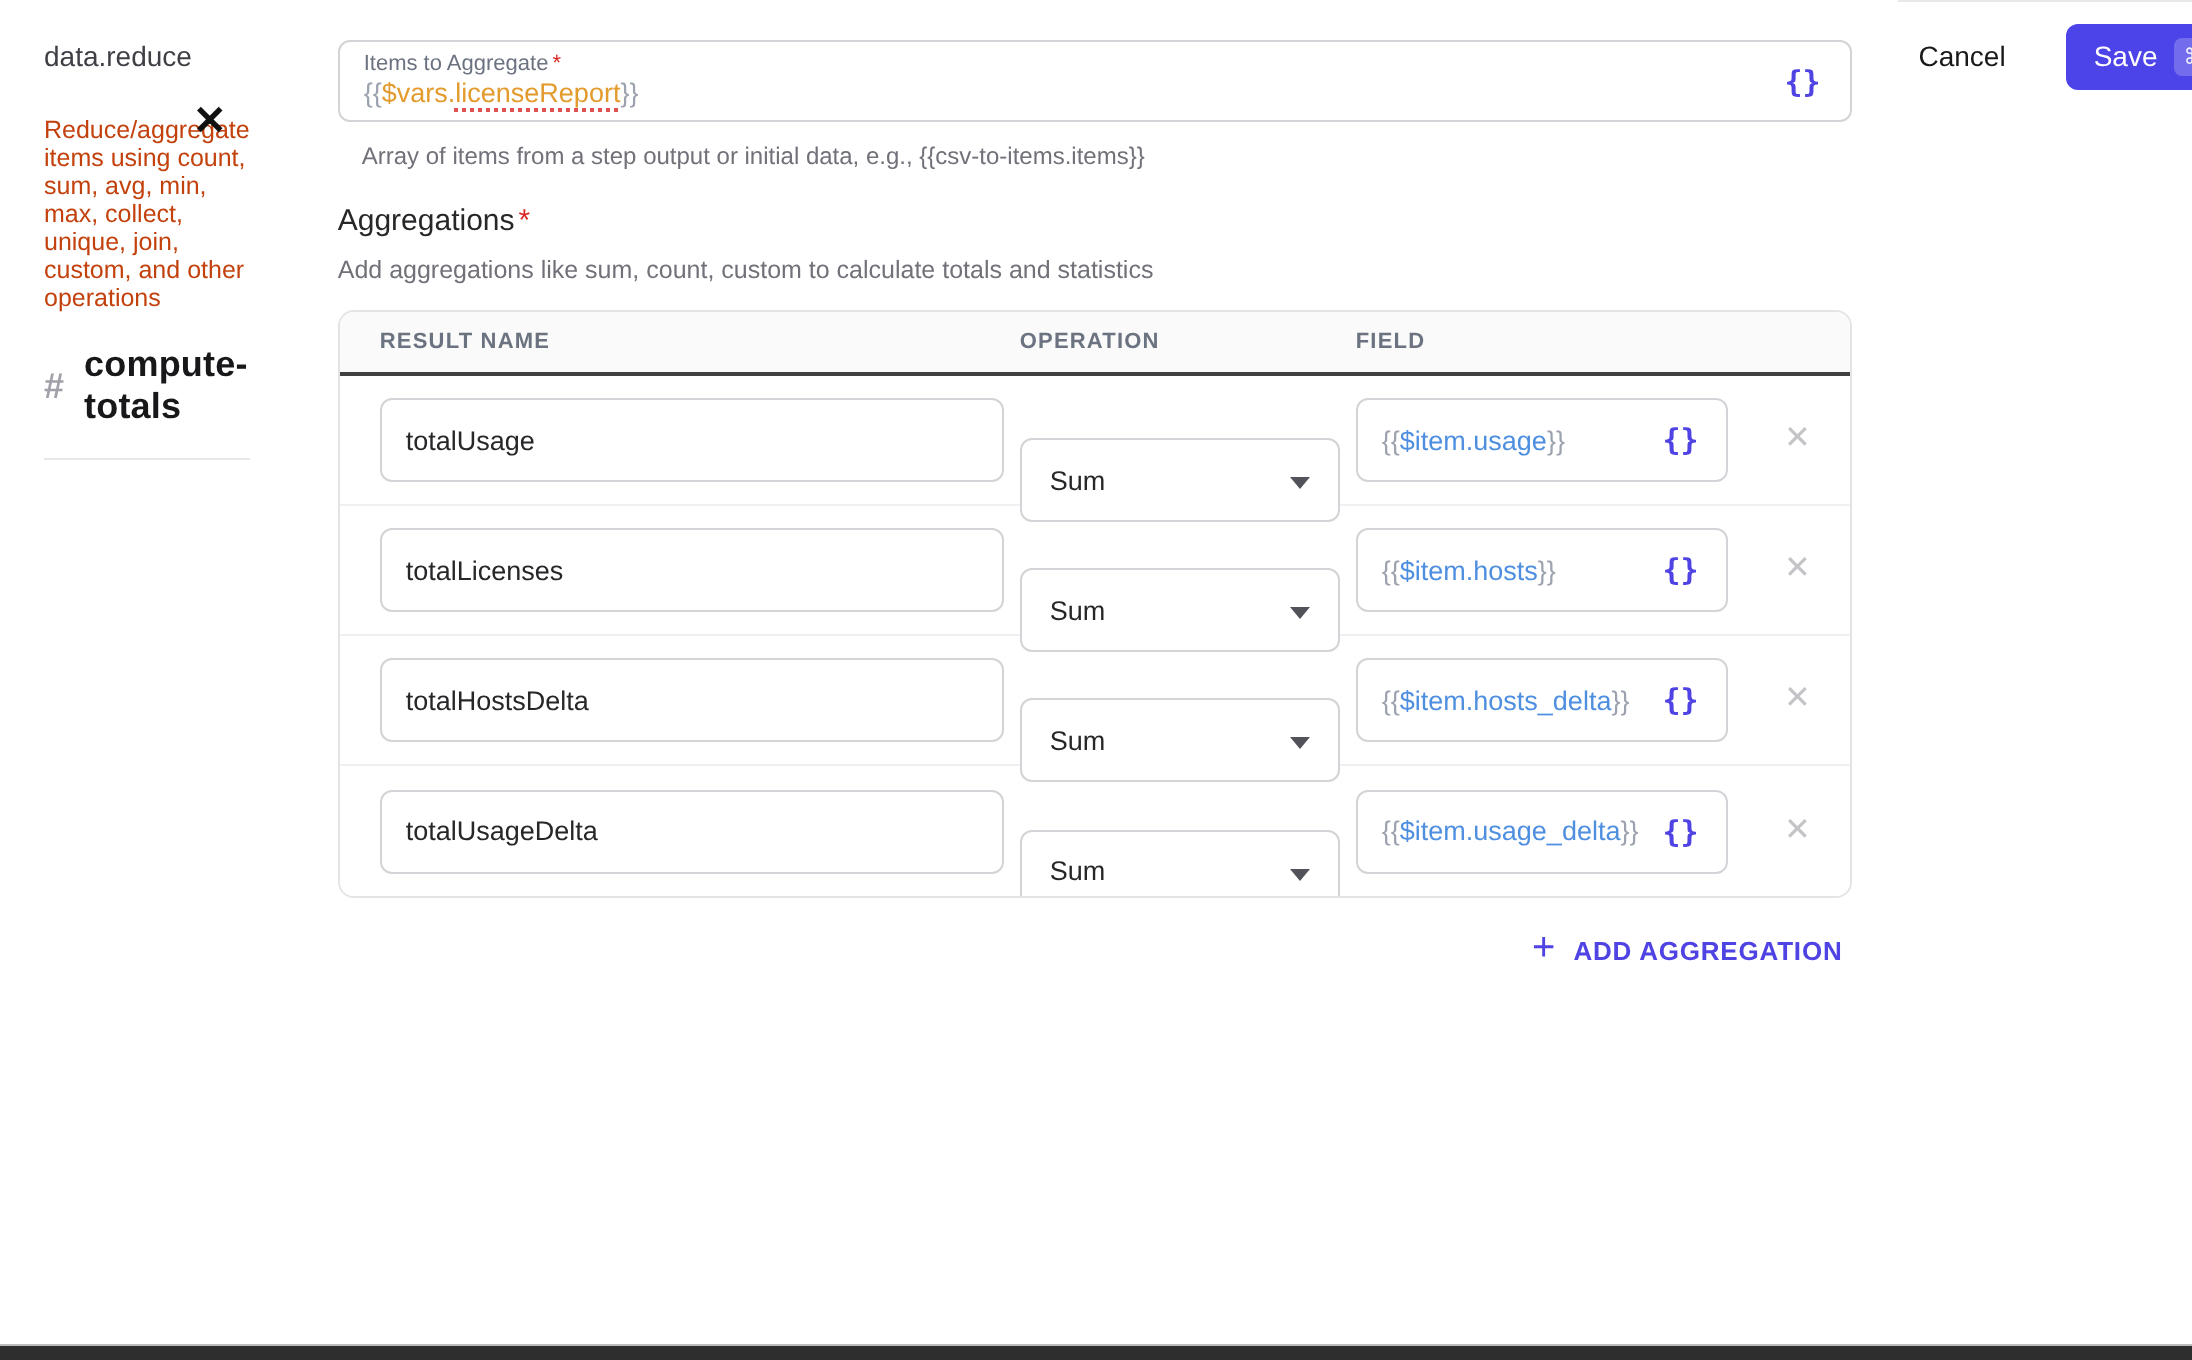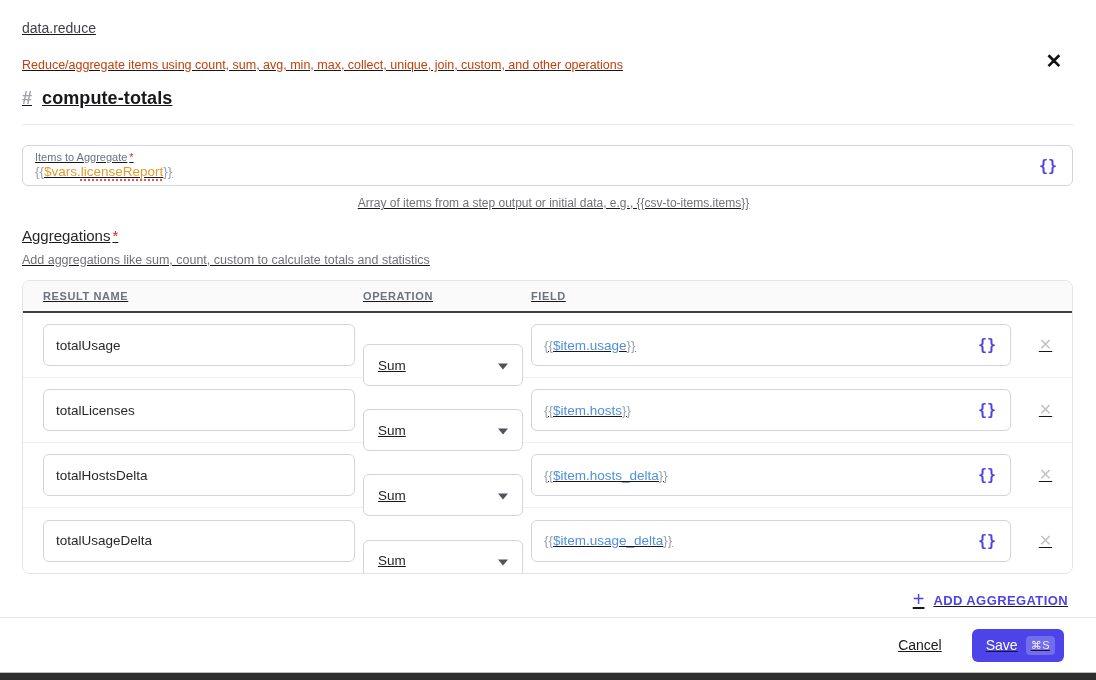--- a/index.html
+++ b/index.html
@@ -4,21 +4,21 @@
 <style>
   * { margin: 0; padding: 0; box-sizing: border-box; }
   html, body { width: 1096px; height: 680px; }
   body {
     font-family: "Liberation Sans", "DejaVu Sans", sans-serif;
     background: #ffffff;
     color: #18181b;
     position: relative;
     overflow: hidden;
   }
-  .modal { position: relative; width: 1096px; height: 672px; background: #fff; display: flex; flex-direction: column; text-decoration: underline; }
+  .modal { position: relative; width: 1096px; height: 672px; background: #fff; display: flex; flex-direction: row; }
 
   
   .hdr { position: relative; padding: 20px 22px 0 22px; }
   .step-type { font-size: 14px; font-weight: 500; color: #3f3f46; }
   .step-desc { margin-top: 22px; font-size: 12.5px; color: #c2410c; }
   .step-name-row { margin-top: 16px; display: flex; align-items: center; gap: 10px; }
   .hash { font-size: 18px; font-weight: 600; color: #a1a1aa; }
   .step-name { font-size: 18px; font-weight: 700; color: #18181b; letter-spacing: 0.1px; }
   .close-btn {
     position: absolute; top: 47px; right: 28px; width: 28px; height: 28px;
@@ -43,21 +43,21 @@
   .tok-underline {
     text-decoration-line: underline; text-decoration-style: dotted;
     text-decoration-color: #e05252; text-decoration-thickness: 2px;
     text-underline-offset: 3px;
   }
   .braces-icon {
     color: #4f43e3; font-weight: 800; font-size: 15px; letter-spacing: 0px;
     font-family: "DejaVu Sans Mono", monospace;
   }
   .items-box .braces-icon { position: absolute; right: 15px; top: 50%; transform: translateY(-50%); cursor: pointer; }
-  .items-helper { margin: 10px 0 0 12px; font-size: 12px; color: #71717a; text-align: center; }
+  .items-helper { margin: 10px 0 0 12px; font-size: 12px; color: #71717a; }
 
   .agg-title { margin-top: 17px; font-size: 15px; font-weight: 500; color: #27272a; }
   .agg-desc { margin-top: 9px; font-size: 12.5px; color: #71717a; }
 
   
   .agg-table { margin-top: 13px; border: 1px solid #e4e4e7; border-radius: 8px; overflow: hidden; }
   .agg-head { display: flex; background: #fafafa; border-bottom: 2px solid #404040; height: 32px; align-items: center; }
   .agg-head .col { font-size: 11px; font-weight: 700; color: #6b7280; letter-spacing: 0.6px; }
   .col-name  { width: 340px; padding-left: 20px; }
   .col-op    { width: 168px; }

